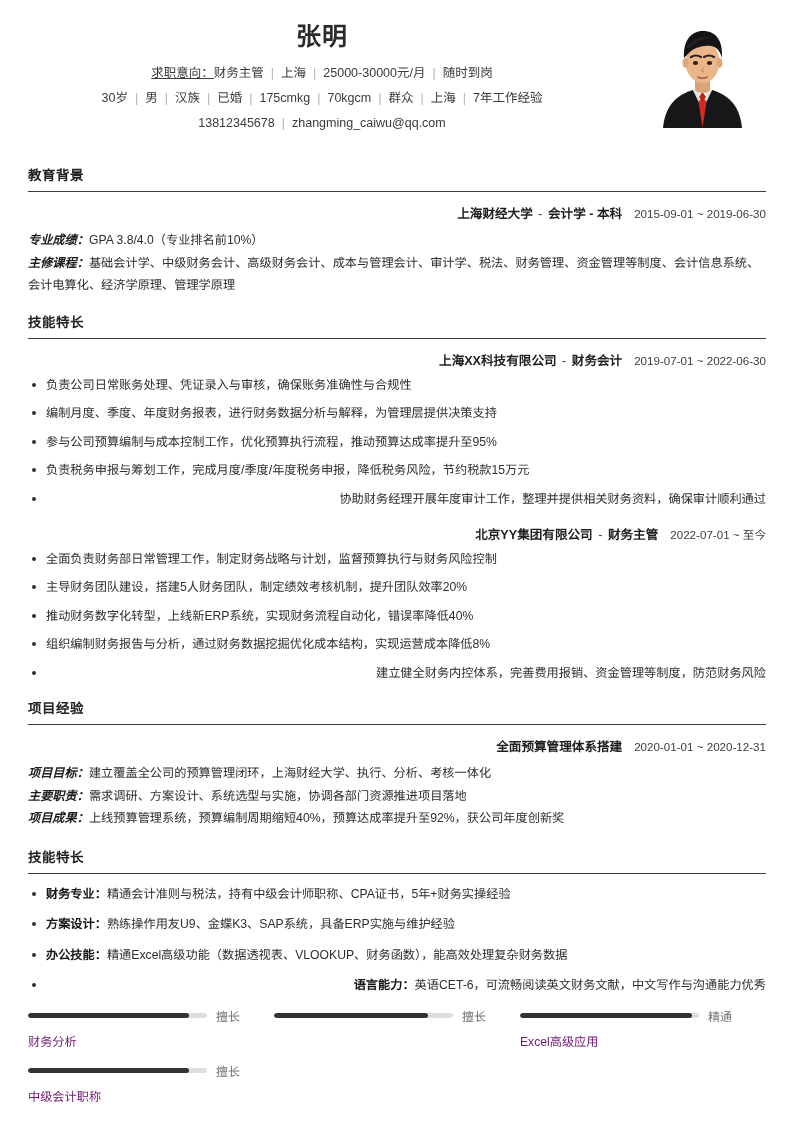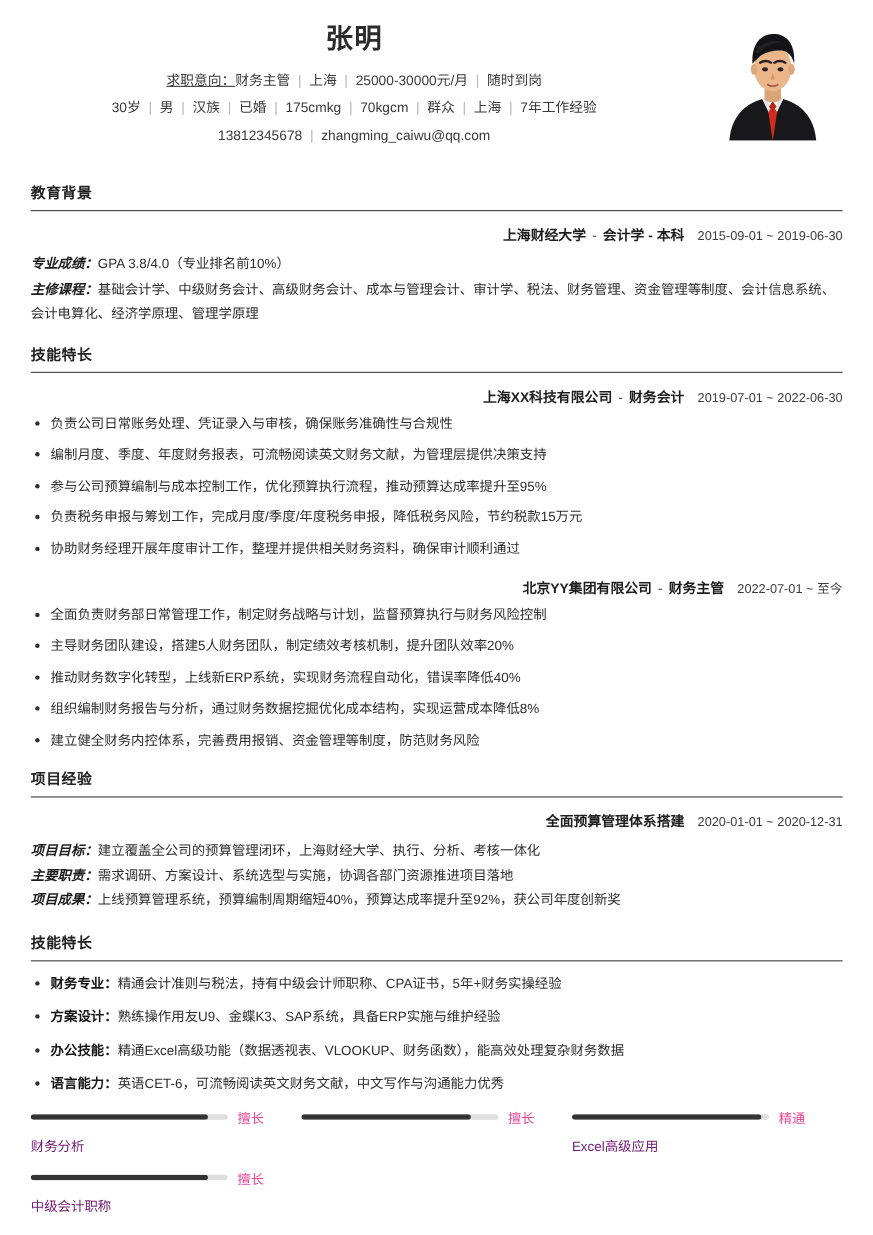--- a/index.html
+++ b/index.html
@@ -129,21 +129,21 @@
   ul.bullets { list-style: none; }
 
   ul.bullets li {
     position: relative;
     padding-left: 18px;
     font-size: 12.2px;
     color: #2e2e2e;
     line-height: 1.6;
     margin-bottom: 9px;
   }
-  ul.bullets li:last-child { margin-bottom: 2px; }
+  ul.bullets li:last-child { margin-bottom: 2px; text-align: right; }
 
   ul.bullets li::before {
     content: "";
     position: absolute;
     left: 4px;
     top: 7px;
     width: 4px;
     height: 4px;
     border-radius: 50%;
     background: #303030;
@@ -182,21 +182,21 @@
 
   .fill {
     position: absolute;
     left: 0; top: 0; bottom: 0;
     background: #333333;
     border-radius: 3px;
   }
 
   .skill-level {
     font-size: 12px;
-    color: #ec4899;
+    color: #737373;
     white-space: nowrap;
   }
 
   .skill-name {
     font-size: 12.2px;
     color: #701a75;
     margin-top: 8px;
   }
 
   .section-tail { margin-top: 16px; }
@@ -287,21 +287,21 @@
 
       <div class="entry">
         <div class="entry-head">
           <div class="entry-title">
             <span class="light">上海XX科技有限公司</span><span class="dash"> - </span><span>财务会计</span>
           </div>
           <div class="entry-date">2019-07-01 ~ 2022-06-30</div>
         </div>
         <ul class="bullets">
           <li>负责公司日常账务处理、凭证录入与审核，确保账务准确性与合规性</li>
-          <li>编制月度、季度、年度财务报表，可流畅阅读英文财务文献，为管理层提供决策支持</li>
+          <li>编制月度、季度、年度财务报表，进行财务数据分析与解释，为管理层提供决策支持</li>
           <li>参与公司预算编制与成本控制工作，优化预算执行流程，推动预算达成率提升至95%</li>
           <li>负责税务申报与筹划工作，完成月度/季度/年度税务申报，降低税务风险，节约税款15万元</li>
           <li>协助财务经理开展年度审计工作，整理并提供相关财务资料，确保审计顺利通过</li>
         </ul>
       </div>
 
       <div class="entry">
         <div class="entry-head">
           <div class="entry-title">
             <span class="light">北京YY集团有限公司</span><span class="dash"> - </span><span>财务主管</span>

